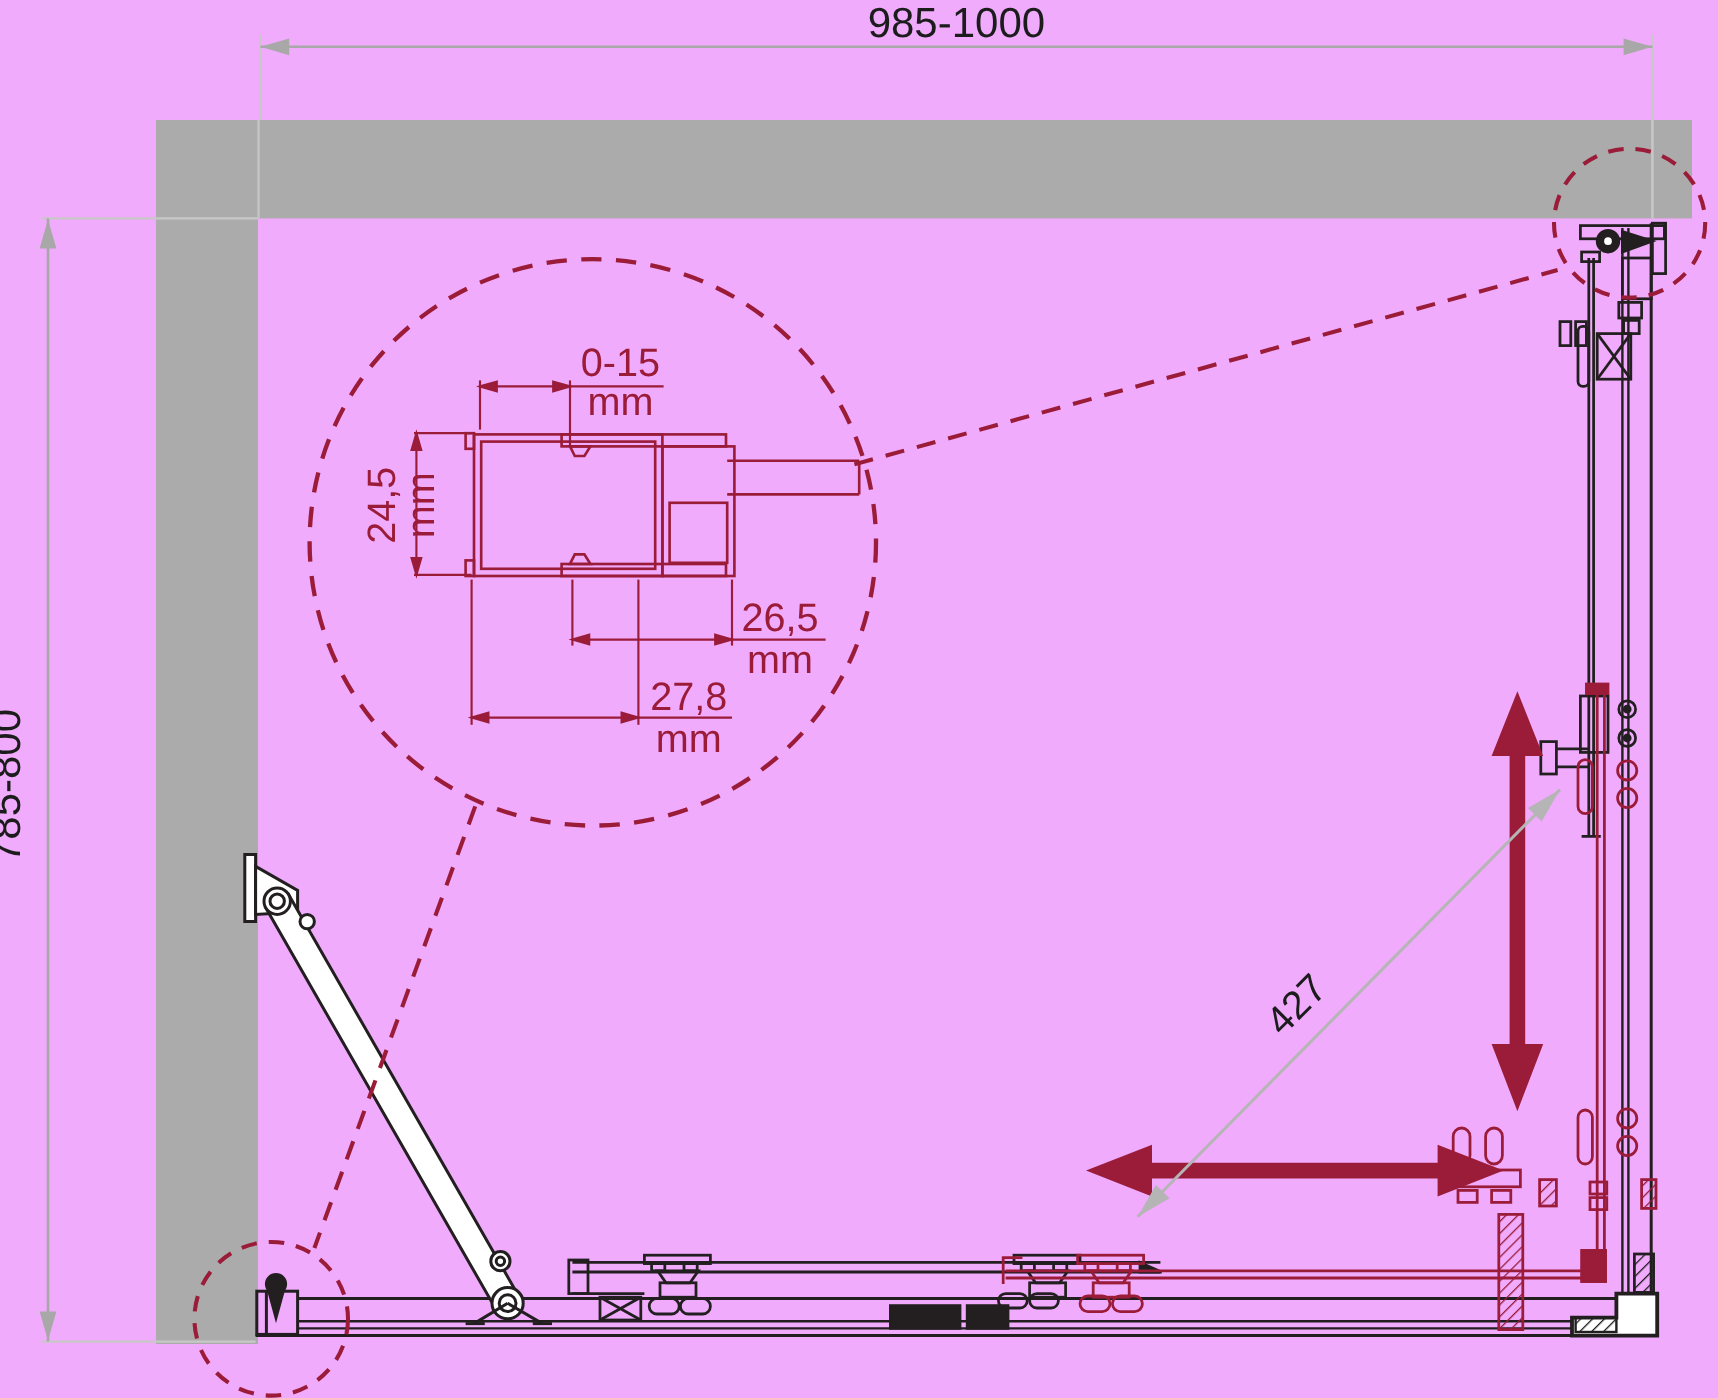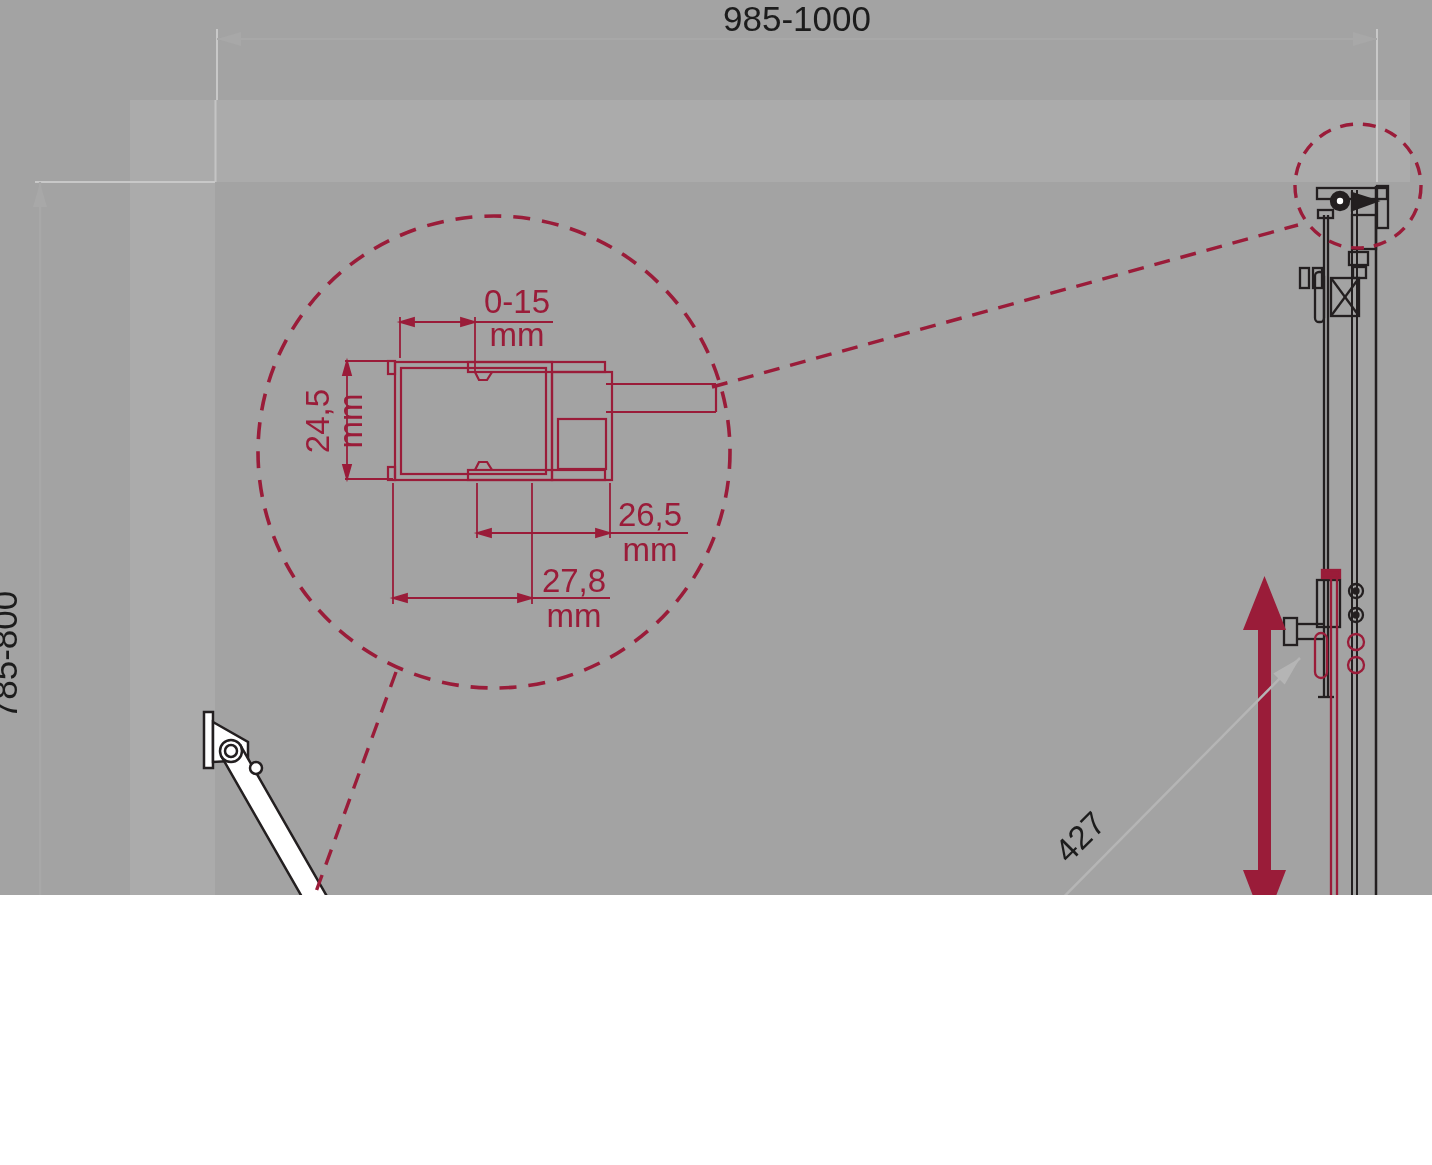--- a/index.html
+++ b/index.html
@@ -1,16 +1,16 @@
 <!DOCTYPE html>
 <html><head>
 <meta charset="utf-8">
 <style>
   html,body{margin:0;padding:0;background:#ffffff;}
-  .stage{position:relative;width:1432px;height:895px;background:#a3a3a3;overflow:hidden;
+  .stage{position:relative;width:1432px;height:1165px;background:#f0abfc;overflow:hidden;
          font-family:"Liberation Sans", sans-serif;}
   svg{display:block;}
   text{font-family:"Liberation Sans", sans-serif;}
   .dimtext{fill:#1c1c1c;font-size:35px;}
   .dimtext-small{fill:#1c1c1c;font-size:33px;}
   .mtext{fill:#9a1c39;font-size:33px;}
 </style>
 </head>
 <body>
 

